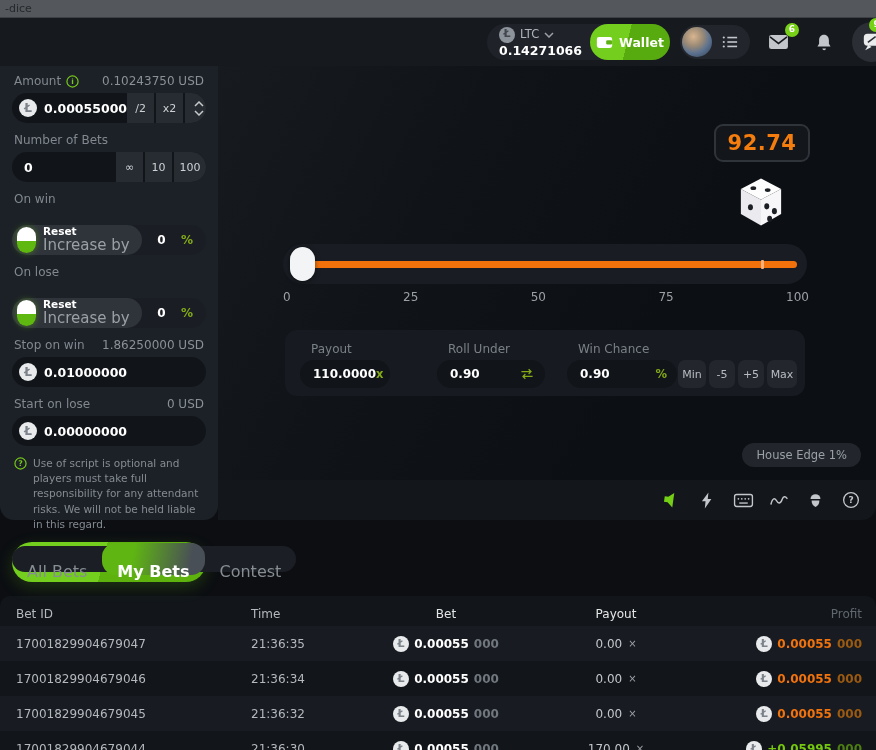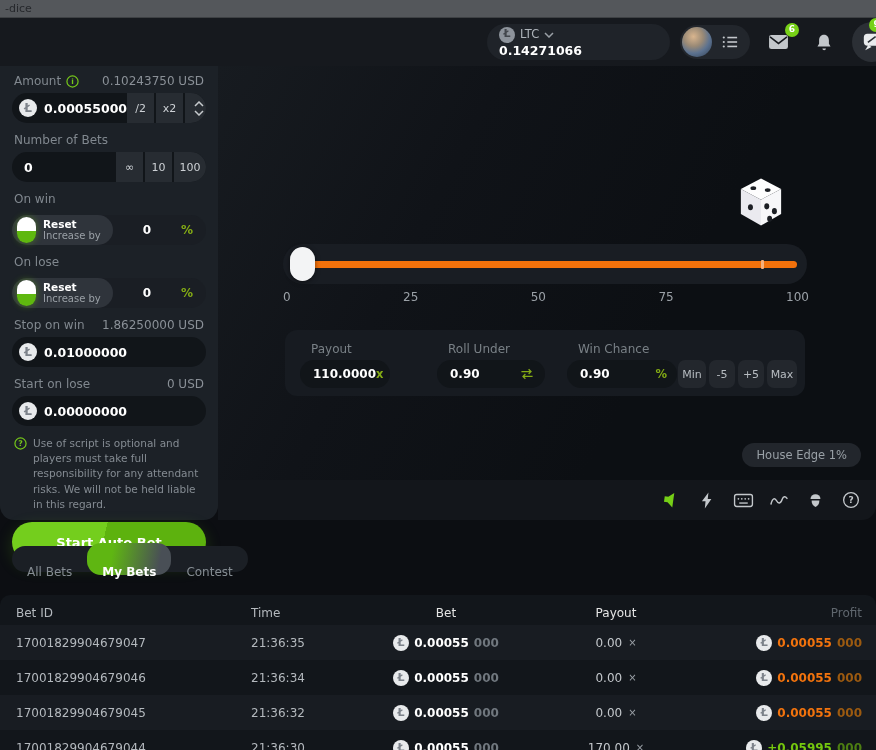--- a/index.html
+++ b/index.html
@@ -50,30 +50,30 @@
   .input-pill{margin-top:5px;height:30px;background:#111519;border-radius:15px;display:flex;
     align-items:center;overflow:hidden;}
   .pill-left{flex:1;display:flex;align-items:center;gap:7px;padding-left:7px;
     font-size:12.5px;font-weight:bold;color:#fff;}
   .seg{display:flex;gap:2px;height:100%;}
   .seg-btn{width:27px;background:#272c32;display:flex;align-items:center;justify-content:center;
     font-size:11px;color:#cdd1d5;cursor:pointer;}
   .seg-btn.w32{width:32px;}
   .stepper{width:27px;background:#272c32;display:flex;flex-direction:column;align-items:center;
     justify-content:center;gap:3px;cursor:pointer;}
-  .mode-row{margin-top:9px;height:30px;background:#1a1e24;border-radius:15px;display:flex;
+  .mode-row{margin-top:19px;height:30px;background:#1a1e24;border-radius:15px;display:flex;
     align-items:center;padding-right:13px;}
   .mode-pill{height:30px;background:#2f343b;border-radius:15px;display:flex;align-items:center;
     gap:7px;padding:0 12px 0 5px;cursor:pointer;}
   .toggle{width:19px;height:26px;border-radius:10px;
     background:linear-gradient(180deg,#ffffff 53%,#5fb80f 53%);
     box-shadow:0 0 7px rgba(118,200,23,.45);}
   .mode-labels{display:flex;flex-direction:column;line-height:1.18;}
   .mode-labels .l1{font-size:10.5px;font-weight:bold;color:#fff;}
-  .mode-labels .l2{font-size:10px;color:#9aa0a6;}
+  .mode-labels .l2{font-size:15px;color:#9aa0a6;}
   .mode-val{flex:1;text-align:center;font-size:12px;font-weight:bold;color:#fff;}
   .pct{color:#84ab15;font-size:12px;font-weight:bold;}
   .note{margin-top:10px;display:flex;gap:6px;font-size:10.5px;color:#848b92;line-height:1.45;
     padding:0 2px;}
   .start-btn{margin-top:10px;height:40px;border-radius:21px;
     background:linear-gradient(104deg,#74ce1d 47%,#5db20e 47%);display:flex;align-items:center;
     justify-content:center;font-weight:bold;font-size:13px;color:#fff;cursor:pointer;
     box-shadow:0 5px 16px rgba(100,190,20,.22);}
 
   
@@ -108,21 +108,21 @@
     color:#99a0a6;}
   .toolbar{position:absolute;left:0;right:0;bottom:0;height:40px;background:#13161b;
     border-radius:0 0 14px 0;display:flex;align-items:center;justify-content:flex-end;
     gap:14px;padding-right:14px;}
   .tool{width:22px;height:22px;display:flex;align-items:center;justify-content:center;cursor:pointer;}
 
   
   .bets{padding-top:26px;}
   .tabs{display:inline-flex;background:#1b1f25;border-radius:14px;height:26px;align-items:center;
     margin-left:12px;}
-  .tab{padding:16px 15px;font-size:12px;color:#868d93;height:24px;line-height:26px;
+  .tab{padding:16px 15px;font-size:16px;color:#868d93;height:24px;line-height:26px;
     border-radius:14px;cursor:pointer;}
   .tab.active{background:linear-gradient(100deg,#5fb612 30%,#494f56 85%);color:#fff;font-weight:bold;}
   .table{margin-top:15px;background:#12161b;border-radius:10px 10px 0 0;}
   .trow{display:grid;grid-template-columns:235px 105px 180px 160px 1fr;align-items:center;
     padding:0 14px 0 16px;height:35px;font-size:12px;}
   .trow.head{height:30px;padding-top:6px;color:#5f666d;font-size:12px;}
   .trow:not(.head){cursor:pointer;}
   .trow.odd{background:#181c22;}
   .c-left{text-align:left;color:#b4b9be;}
   .c-center{display:flex;align-items:center;justify-content:center;gap:5px;color:#c3c7cb;}
@@ -153,20 +153,27 @@
       <div class="currency-pill">
         <div class="cur-row">
           <span class="coin gray c16">Ł</span>
           <span>LTC</span>
           <svg width="10" height="6">
               <path d="M1 1 L5 5 L9 1" stroke="#9aa0a6" stroke-width="1.5" fill="none"></path>
             </svg>
         </div>
         <div class="balance">0.14271066</div>
       </div>
+      <div class="wallet-btn">
+        <svg width="17" height="14" viewBox="0 0 20 16">
+          <rect x="1" y="2" width="18" height="13" rx="2.5" fill="#ffffff"></rect>
+          <rect x="12" y="6" width="7" height="5" rx="1.5" fill="#5db212"></rect>
+        </svg>
+        <span>Wallet</span>
+      </div>
     </div>
     <div class="profile-pill">
       <div class="avatar"></div>
       <svg width="18" height="16" viewBox="0 0 20 18">
         <circle cx="3" cy="4" r="1.2" fill="#c3c7cb"></circle>
           <circle cx="3" cy="9" r="1.2" fill="#c3c7cb"></circle>
           <circle cx="3" cy="14" r="1.2" fill="#c3c7cb"></circle>
         <line x1="7" y1="4" x2="18" y2="4" stroke="#c3c7cb" stroke-width="1.8"></line>
         <line x1="7" y1="9" x2="18" y2="9" stroke="#c3c7cb" stroke-width="1.8"></line>
         <line x1="7" y1="14" x2="18" y2="14" stroke="#c3c7cb" stroke-width="1.8"></line>
@@ -298,20 +305,21 @@
           <circle cx="7" cy="7" r="6" stroke="#76c81a" stroke-width="1.3" fill="none"></circle>
           <text x="7" y="10" text-anchor="middle" font-size="8.5" font-weight="bold" fill="#76c81a">?</text>
         </svg>
         <span>Use of script is optional and players must take full responsibility for any attendant risks. We will not be held liable in this regard.</span>
       </div>
 
       <div class="start-btn">Start Auto Bet</div>
     </div>
 
     <div class="game">
+      <div class="result-box">92.74</div>
 
       <svg class="dice" width="46" height="51" viewBox="0 0 48 52">
         <polygon points="24,1 45,12 24,23 3,12" fill="#fdfdfd"></polygon>
         <polygon points="3,12 24,23 24,50 3,38" fill="#eaeaef"></polygon>
         <polygon points="45,12 24,23 24,50 45,38" fill="#f7f7f9"></polygon>
         <ellipse cx="16" cy="11" rx="3" ry="2" fill="#1c1f24"></ellipse>
         <ellipse cx="31" cy="13" rx="3" ry="2" fill="#1c1f24"></ellipse>
         <ellipse cx="13" cy="31" rx="2.6" ry="3.2" fill="#1c1f24"></ellipse>
         <ellipse cx="30" cy="30" rx="2.6" ry="3.2" fill="#1c1f24"></ellipse>
         <ellipse cx="38" cy="35" rx="2.6" ry="3.2" fill="#1c1f24"></ellipse>

